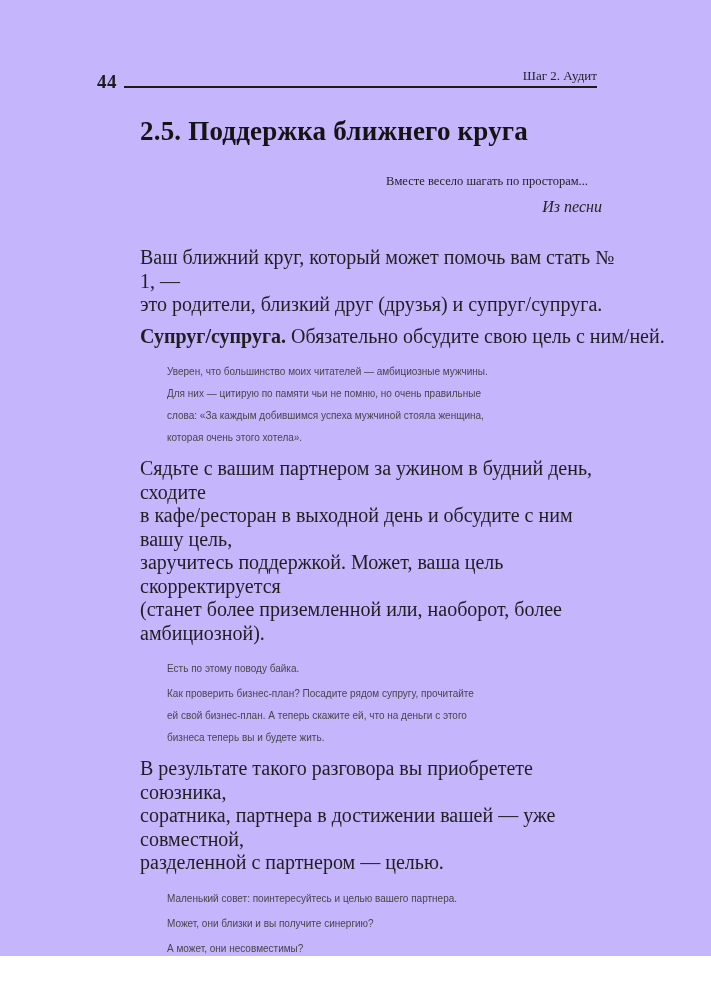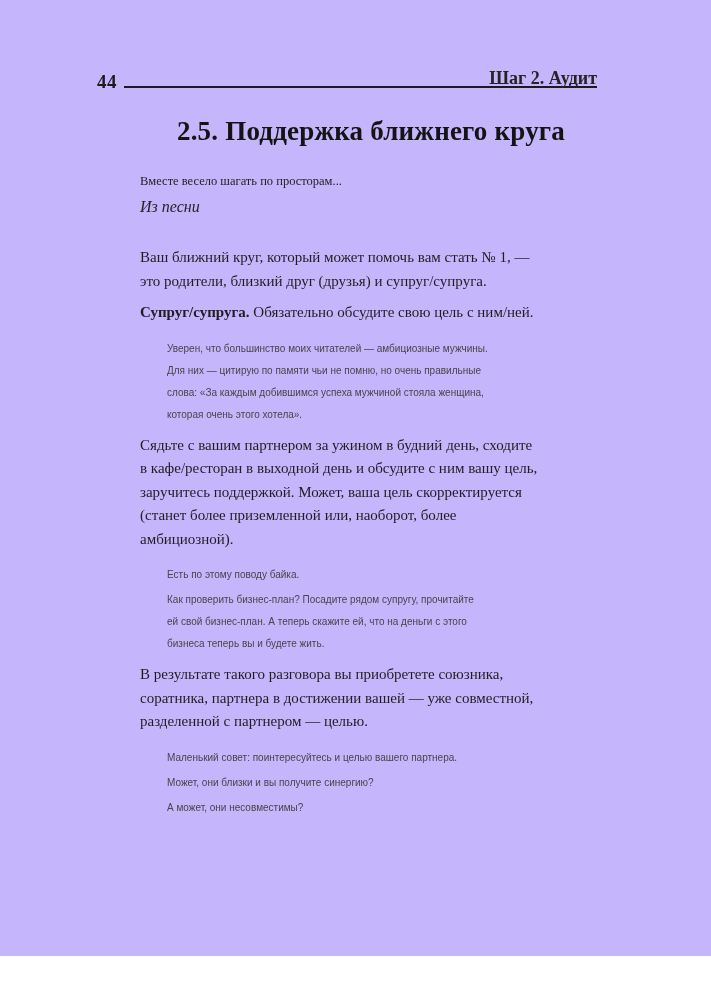--- a/index.html
+++ b/index.html
@@ -28,55 +28,53 @@
     left: 124px;
     right: 114px;
     top: 86px;
     height: 2px;
     background: #1b1b1b;
   }
   .running-head {
     position: absolute;
     right: 114px;
     top: 68px;
-    font-size: 18px;
+    font-size: 13px;
     color: #242424;
-    font-weight: bold;
   }
 
   
   .content {
     position: absolute;
     left: 140px;
     top: 114px;
     width: 462px;
   }
   .section-title {
     margin: 0;
     font-size: 27px;
     line-height: 34px;
     font-weight: bold;
     color: #141414;
     letter-spacing: 0.2px;
-    text-align: center;
   }
   .epigraph {
     margin-top: 20px;
-    text-align: left;
+    text-align: right;
     font-size: 12.5px;
     line-height: 26px;
     color: #242424;
   }
   .epigraph-text { padding-right: 14px; }
   .epigraph-source { font-style: italic; font-size: 16px; }
 
   p.body {
     margin: 8px 0 0 0;
     width: 475px;
-    font-size: 15px;
+    font-size: 20px;
     line-height: 23.5px;
     white-space: pre-line;
     color: #1f1f1f;
     font-family: Liberation Serif, serif;
   }
   p.body.first { margin-top: 26px; }
   p.body.one-line { white-space: nowrap; }
   .lead { font-weight: bold; }
 
   .quote {

